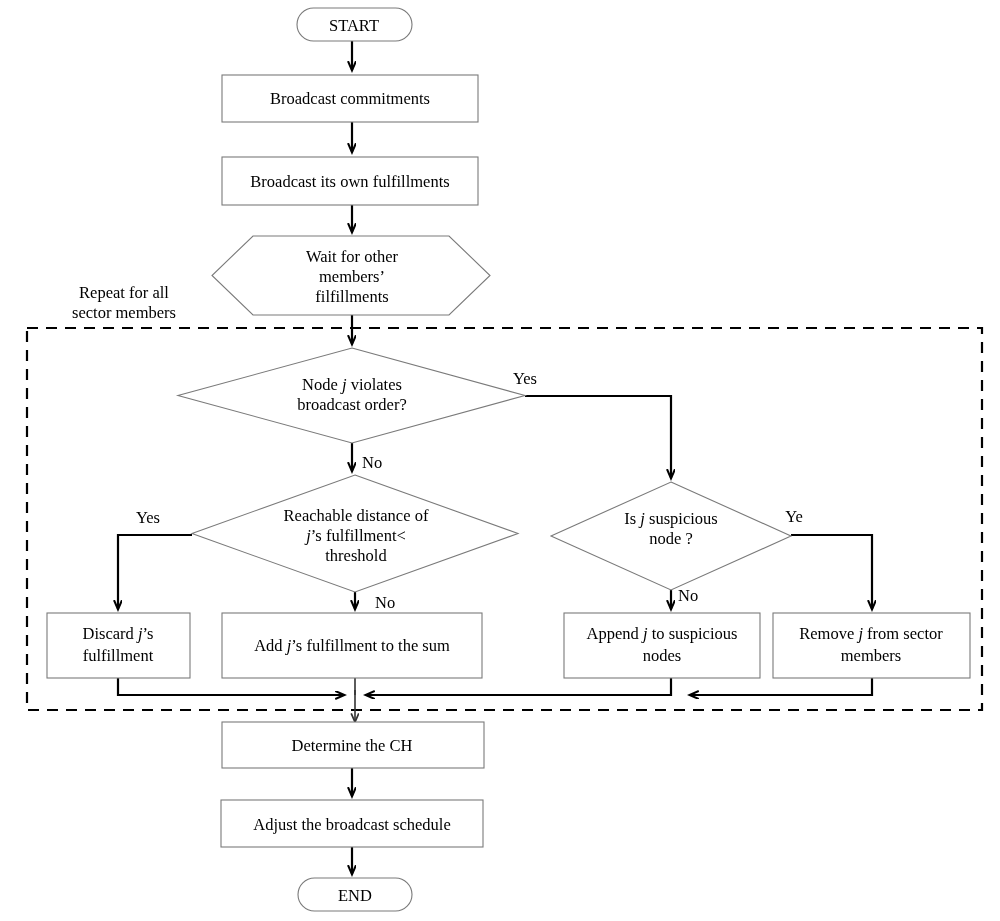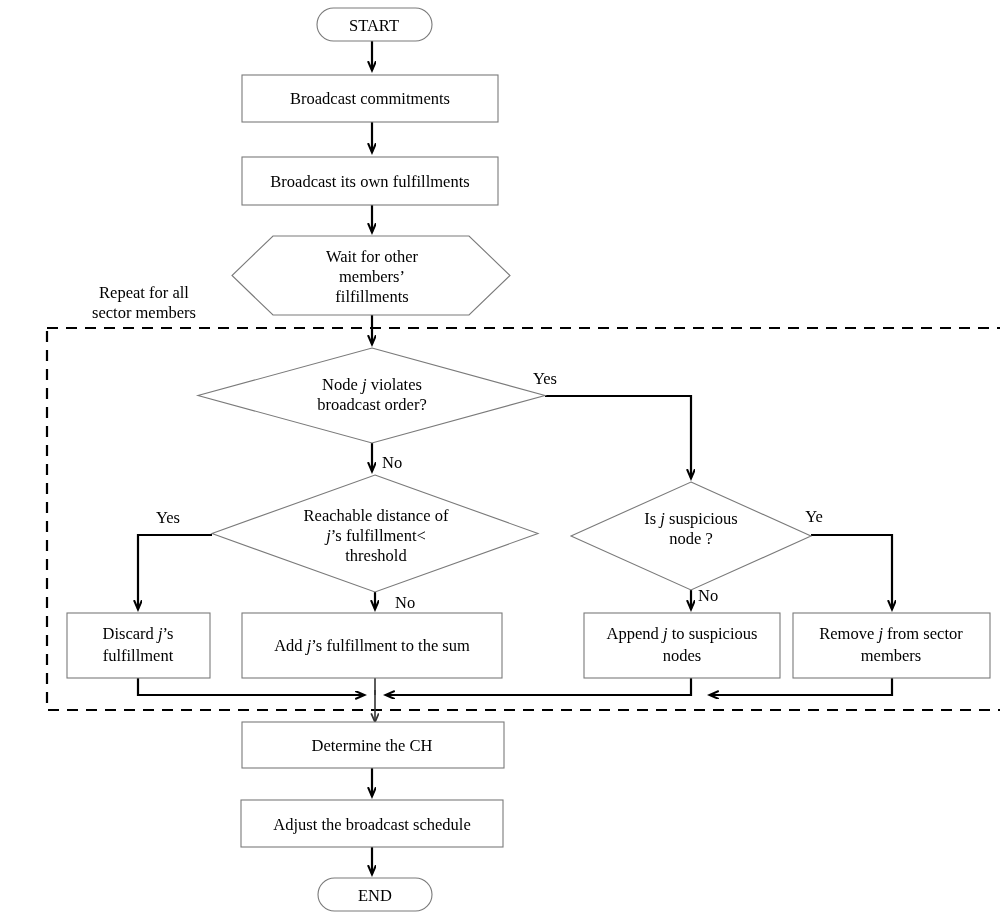--- a/index.html
+++ b/index.html
@@ -1,18 +1,18 @@
 <!DOCTYPE html>
 <html><head>
 <meta charset="utf-8">
 <style>
   html,body{margin:0;padding:0;background:#ffffff;}
   body{width:1000px;height:921px;overflow:hidden;
        font-family:"Liberation Serif","DejaVu Serif",serif;}
-  #canvas{position:relative;width:964px;height:921px;margin-left:20px;}
+  #canvas{position:relative;width:964px;height:921px;}
   svg{position:absolute;top:0;left:0;width:1000px;height:921px;}
   .shape-fill{fill:#ffffff;}
   .shape-stroke{stroke:#7a7a7a;stroke-width:1.1;}
   .flowline{stroke:#000000;stroke-width:2.2;fill:none;}
   .thinline{stroke:#333333;stroke-width:1.6;fill:none;}
   .dashbox{fill:none;stroke:#000000;stroke-width:2.2;
            stroke-dasharray:11 8;}
   text{fill:#000000;font-family:"Liberation Serif","DejaVu Serif",serif;}
   .node-text{font-size:16.5px;text-anchor:middle;}
   .edge-label{font-size:16.5px;}

